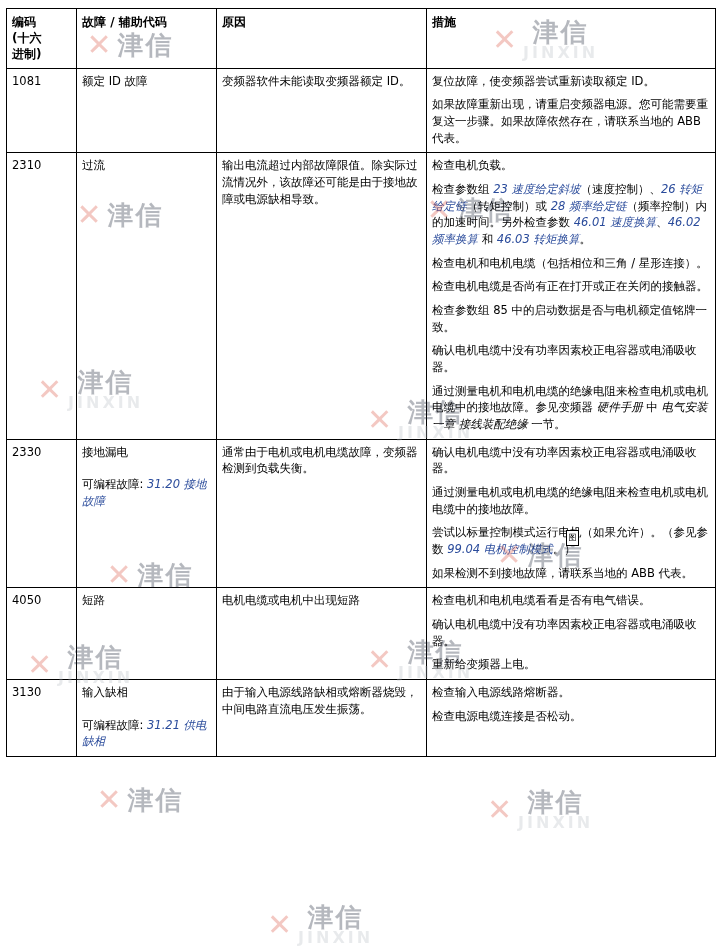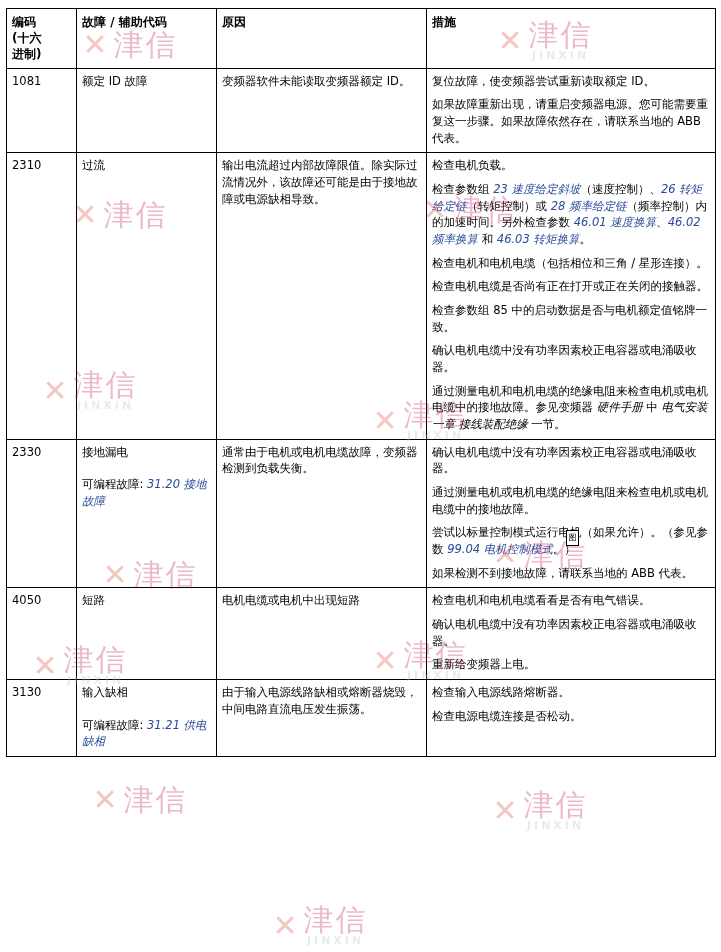--- a/index.html
+++ b/index.html
@@ -38,28 +38,28 @@
     transform: translate(-50%, -50%);
   }
   .wm .wm-x {
     font-size: 30px;
     font-weight: bold;
     color: #d94b3a;
     line-height: 1;
     font-family: "DejaVu Sans", sans-serif;
   }
   .wm .wm-cn {
-    font-size: 30px;
-    font-weight: normal;
-    color: #be185d;
+    font-size: 26px;
+    font-weight: bold;
+    color: #0f172a;
     letter-spacing: 2px;
     line-height: 1;
   }
   .wm .wm-en {
-    font-size: 11px;
+    font-size: 16px;
     font-weight: bold;
     color: #b6bcc2;
     letter-spacing: 3px;
     line-height: 1;
   }
   .wm-col { display: flex; flex-direction: column; align-items: center; }
 
   
   table.fault {
     border-collapse: collapse;

